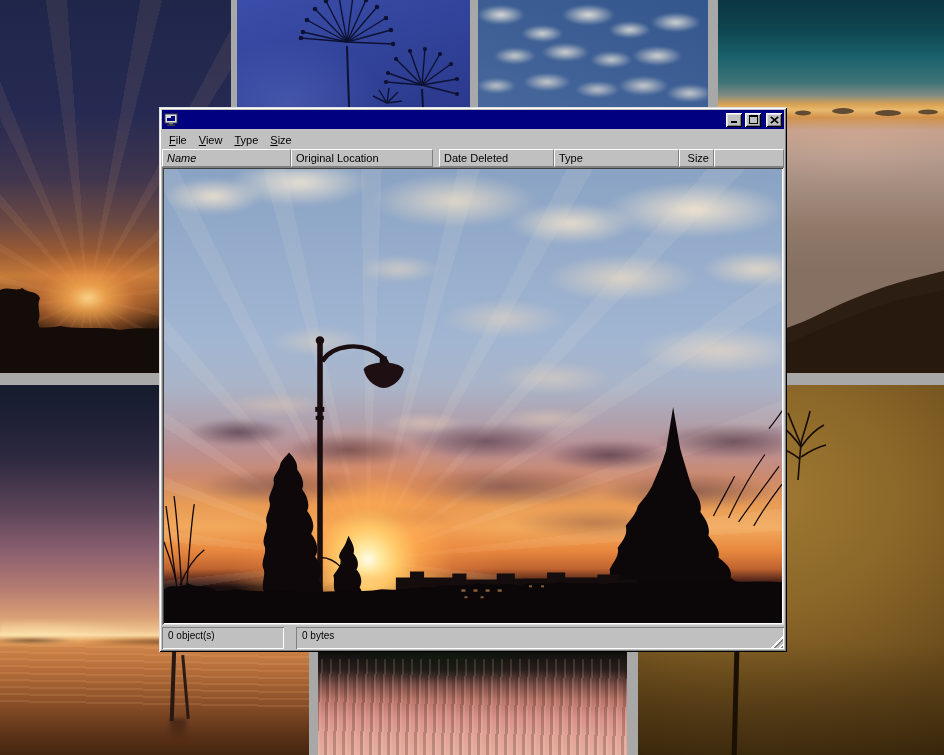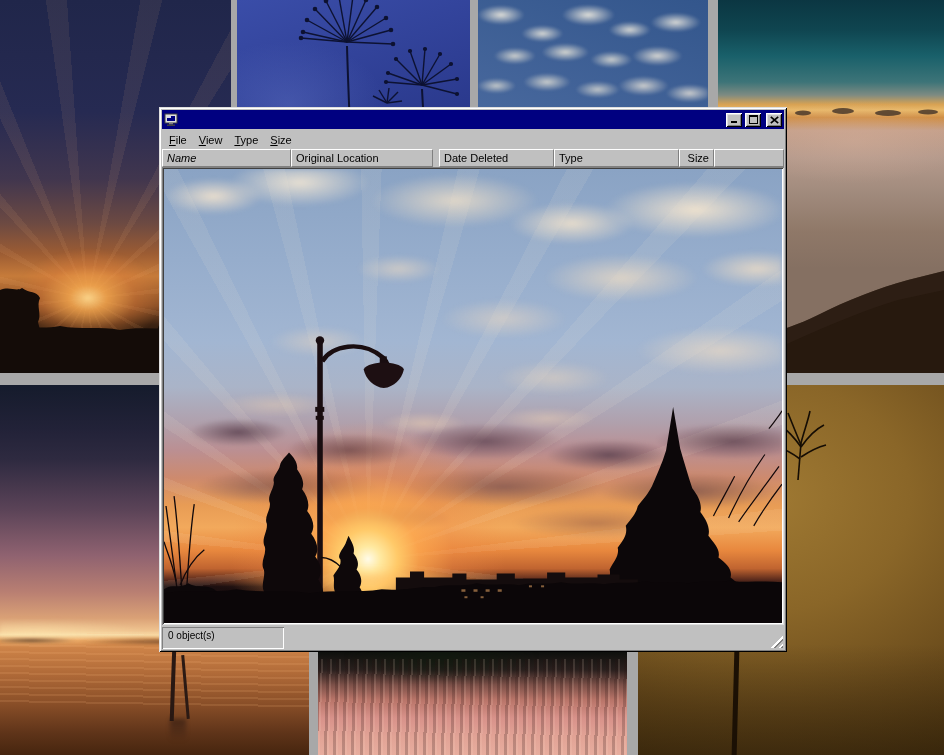--- a/index.html
+++ b/index.html
@@ -357,16 +357,17 @@
             <rect x="314" y="431" width="3" height="2"></rect>
           <rect x="362" y="420" width="3" height="2"></rect>
             <rect x="374" y="420" width="3" height="2"></rect>
         </g>
       </svg>
     </div>
   </div>
 
   <div class="statusbar">
     <div class="sb-panel sb-1">0 object(s)</div>
+    <div class="sb-panel sb-2">0 bytes</div>
     <div class="grip"></div>
   </div>
 
 </div>
 
 </body></html>

